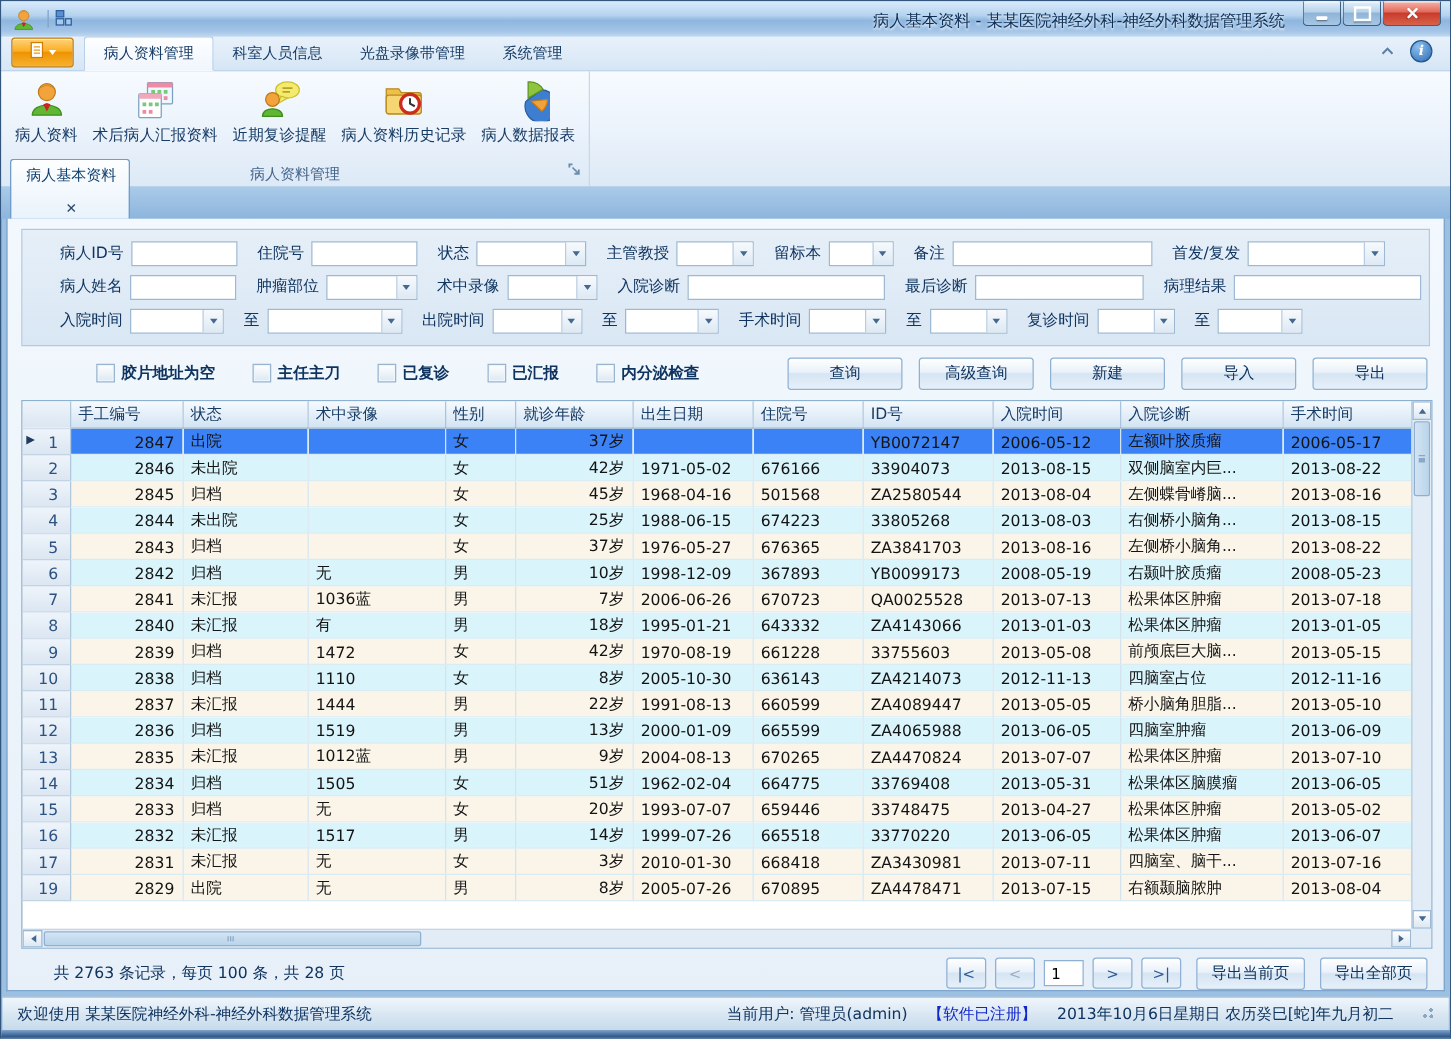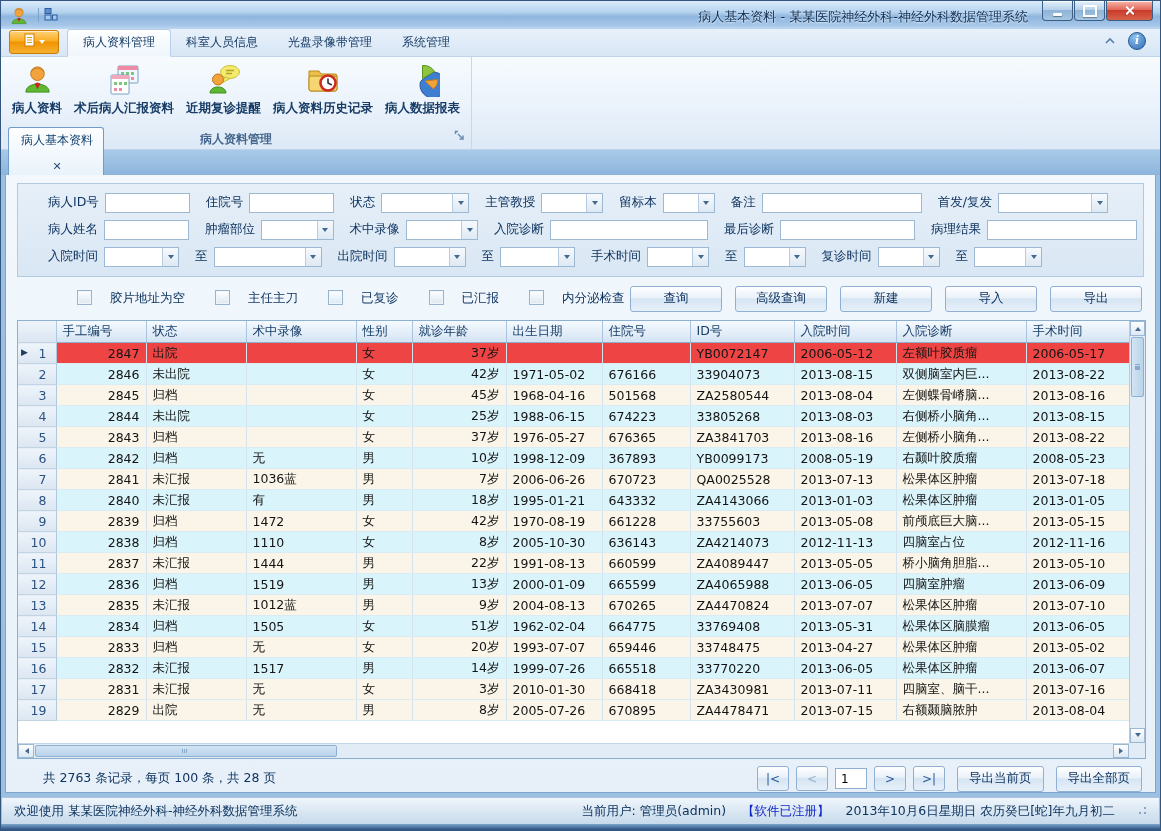--- a/index.html
+++ b/index.html
@@ -22,21 +22,21 @@
   
   .tabstrip{height:28px;background:linear-gradient(#e8f1fb,#d7e6f5);border-bottom:1px solid #c0d4ea;display:flex;align-items:flex-end;padding:0 4px;}
   .appmenu{width:48px;height:22px;margin:0 8px 2px 4px;border:1px solid #c87d00;border-radius:3px;background:linear-gradient(#ffd27a,#f9ae23 45%,#ef9400 50%,#f7b032);display:flex;align-items:center;justify-content:center;gap:4px;box-shadow:inset 0 1px 0 rgba(255,255,255,.6);}
   .appmenu .dd{width:0;height:0;border:3.5px solid transparent;border-top:4.5px solid #fff;margin-top:4px;}
   .rtab{padding:4px 15px 5px;color:#173c66;white-space:nowrap;}
   .rtab.active{background:linear-gradient(#fdfeff,#f0f6fd);border:1px solid #b9cfe8;border-bottom:1px solid #f4f9fe;border-radius:3px 3px 0 0;margin-bottom:-1px;}
   .strip-right{margin-left:auto;display:flex;align-items:center;gap:12px;padding:0 10px 6px 0;}
   .info-icon{width:16px;height:16px;border-radius:50%;border:1px solid #24578f;background:radial-gradient(circle at 35% 28%,#8cc0ee,#2f6cb4);display:flex;align-items:center;justify-content:center;}
   .info-icon::after{content:"i";color:#fff;font:bold italic 11px "DejaVu Serif",serif;}
   
-  .ribbon{height:100px;background:linear-gradient(#f7fbff,#eaf2fb 55%,#dce9f6);border-bottom:1px solid #bed3e9;display:flex;font-weight:bold;}
+  .ribbon{height:100px;background:linear-gradient(#f7fbff,#eaf2fb 55%,#dce9f6);border-bottom:1px solid #bed3e9;display:flex;}
   .rgroup{display:inline-flex;flex-direction:column;border-right:1px solid #c5d8ec;padding:0 3px;}
   .rbtns{flex:1;display:flex;align-items:stretch;padding:3px 2px 0;}
   .rbtn{display:flex;flex-direction:column;align-items:center;justify-content:flex-start;padding:2px 6px;border-radius:3px;}
   .ricon{height:36px;display:flex;align-items:center;}
   .rlabel{margin-top:2px;color:#173c66;white-space:nowrap;font-size:12.5px;}
   .rcaption{height:18px;position:relative;text-align:center;color:#44658c;font-size:12px;line-height:17px;}
   .launcher{position:absolute;right:3px;bottom:3px;}
   
   .docstrip{height:25px;background:linear-gradient(#a9cae9,#8db5dc);display:flex;align-items:flex-end;padding:0 0 0 7px;}
   .doctab{background:linear-gradient(#fdfeff,#e9f3fb);border:1px solid #6f9cc8;border-bottom:none;border-radius:3px 3px 0 0;padding:4px 10px 3px 12px;display:flex;align-items:center;gap:12px;color:#10406e;flex-direction:column;}
@@ -48,30 +48,30 @@
   .f-label{margin:0 6px 0 16px;white-space:nowrap;color:#0f3460;font-size:12.5px;}
   .f-row .f-label:first-child{margin-left:0;}
   .f-input{height:20px;border:1px solid #9db8d2;background:#fff;box-sizing:border-box;padding:0 3px;font:12px "DejaVu Sans",sans-serif;}
   .f-combo{height:20px;border:1px solid #9db8d2;background:#fff;box-sizing:border-box;display:flex;align-items:stretch;}
   .f-ctext{flex:1;}
   .f-arrow{width:15px;border-left:1px solid #b7cce0;background:linear-gradient(#f7fafd,#dde9f4);display:flex;align-items:center;justify-content:center;}
   .f-arrow::after{content:"";width:0;height:0;border:3.5px solid transparent;border-top:4.5px solid #44688f;margin-top:4px;}
   
   .actions-row{display:flex;align-items:center;margin:9px 2px 8px;}
   .checks{display:flex;gap:30px;margin-left:58px;}
-  .chk{display:flex;gap:18px;color:#0f3460;font-size:12.5px;}
+  .chk{display:flex;align-items:center;gap:5px;color:#0f3460;font-size:12.5px;font-weight:bold;}
   .chk .box{width:13px;height:13px;border:1px solid #98b4cf;background:linear-gradient(#fff,#dce8f2);box-shadow:inset 0 0 0 1px #eef5fb;}
   .btns{margin-left:auto;display:flex;gap:13px;}
   .btn{min-width:66px;height:24px;padding:0 12px;border:1px solid #8fb0d2;border-radius:3px;background:linear-gradient(#ffffff,#e9f1f9 45%,#d6e5f3 50%,#e6f0fa);display:flex;align-items:center;justify-content:center;color:#0f3460;font-size:12.5px;box-shadow:inset 0 1px 0 #fff;}
   
   .gridwrap{position:relative;width:1129px;height:439px;border:1px solid #8cb0d0;background:#fff;box-sizing:border-box;overflow:hidden;}
   .grid-table{border-collapse:collapse;table-layout:fixed;width:1111px;}
   .grid-table th{height:22px;padding:0 6px;border-right:1px solid #a9c4dc;border-bottom:1px solid #8fb0cc;background:linear-gradient(#f5fafe,#e3eef9 55%,#d2e3f2);color:#173c66;font-weight:normal;text-align:left;font-size:12.5px;white-space:nowrap;overflow:hidden;box-sizing:border-box;}
   .grid-table td{height:21px;padding:0 6px;border-right:1px solid #d4e4ee;border-bottom:1px solid #d9ecf4;color:#141414;font-size:12.5px;white-space:nowrap;overflow:hidden;box-sizing:border-box;}
-  tr.cyan td{background:#d9f4fb;} tr.cream td{background:#faf5e8;} tr.sel td{background:#ef4444;}
+  tr.cyan td{background:#d9f4fb;} tr.cream td{background:#faf5e8;} tr.sel td{background:#3b82f6;}
   td.rownum,th.rownum{background:linear-gradient(#eef4fa,#dbe6f2) !important;border-right:1px solid #b0c8dc;border-bottom:1px solid #c2d4e4;color:#2c5282;text-align:right;padding-right:9px;position:relative;}
   .ind{position:absolute;left:3px;top:4px;font-size:9px;color:#203c5c;}
   .cell-r{text-align:right;}
   
   .vscroll{position:absolute;top:0;right:0;width:16px;height:422px;background:#e2ecf6;border-left:1px solid #b5cbdf;display:flex;flex-direction:column;box-sizing:border-box;}
   .sbtn{height:15px;background:linear-gradient(#fdfeff,#dce8f3);border:1px solid #9db8d2;display:flex;align-items:center;justify-content:center;box-sizing:border-box;}
   .tri-up{width:0;height:0;border:3.5px solid transparent;border-bottom:4.5px solid #44688f;margin-bottom:2px;}
   .tri-down{width:0;height:0;border:3.5px solid transparent;border-top:4.5px solid #44688f;margin-top:2px;}
   .tri-left{width:0;height:0;border:3.5px solid transparent;border-right:4.5px solid #44688f;margin-right:2px;}
   .tri-right{width:0;height:0;border:3.5px solid transparent;border-left:4.5px solid #44688f;margin-left:2px;}

